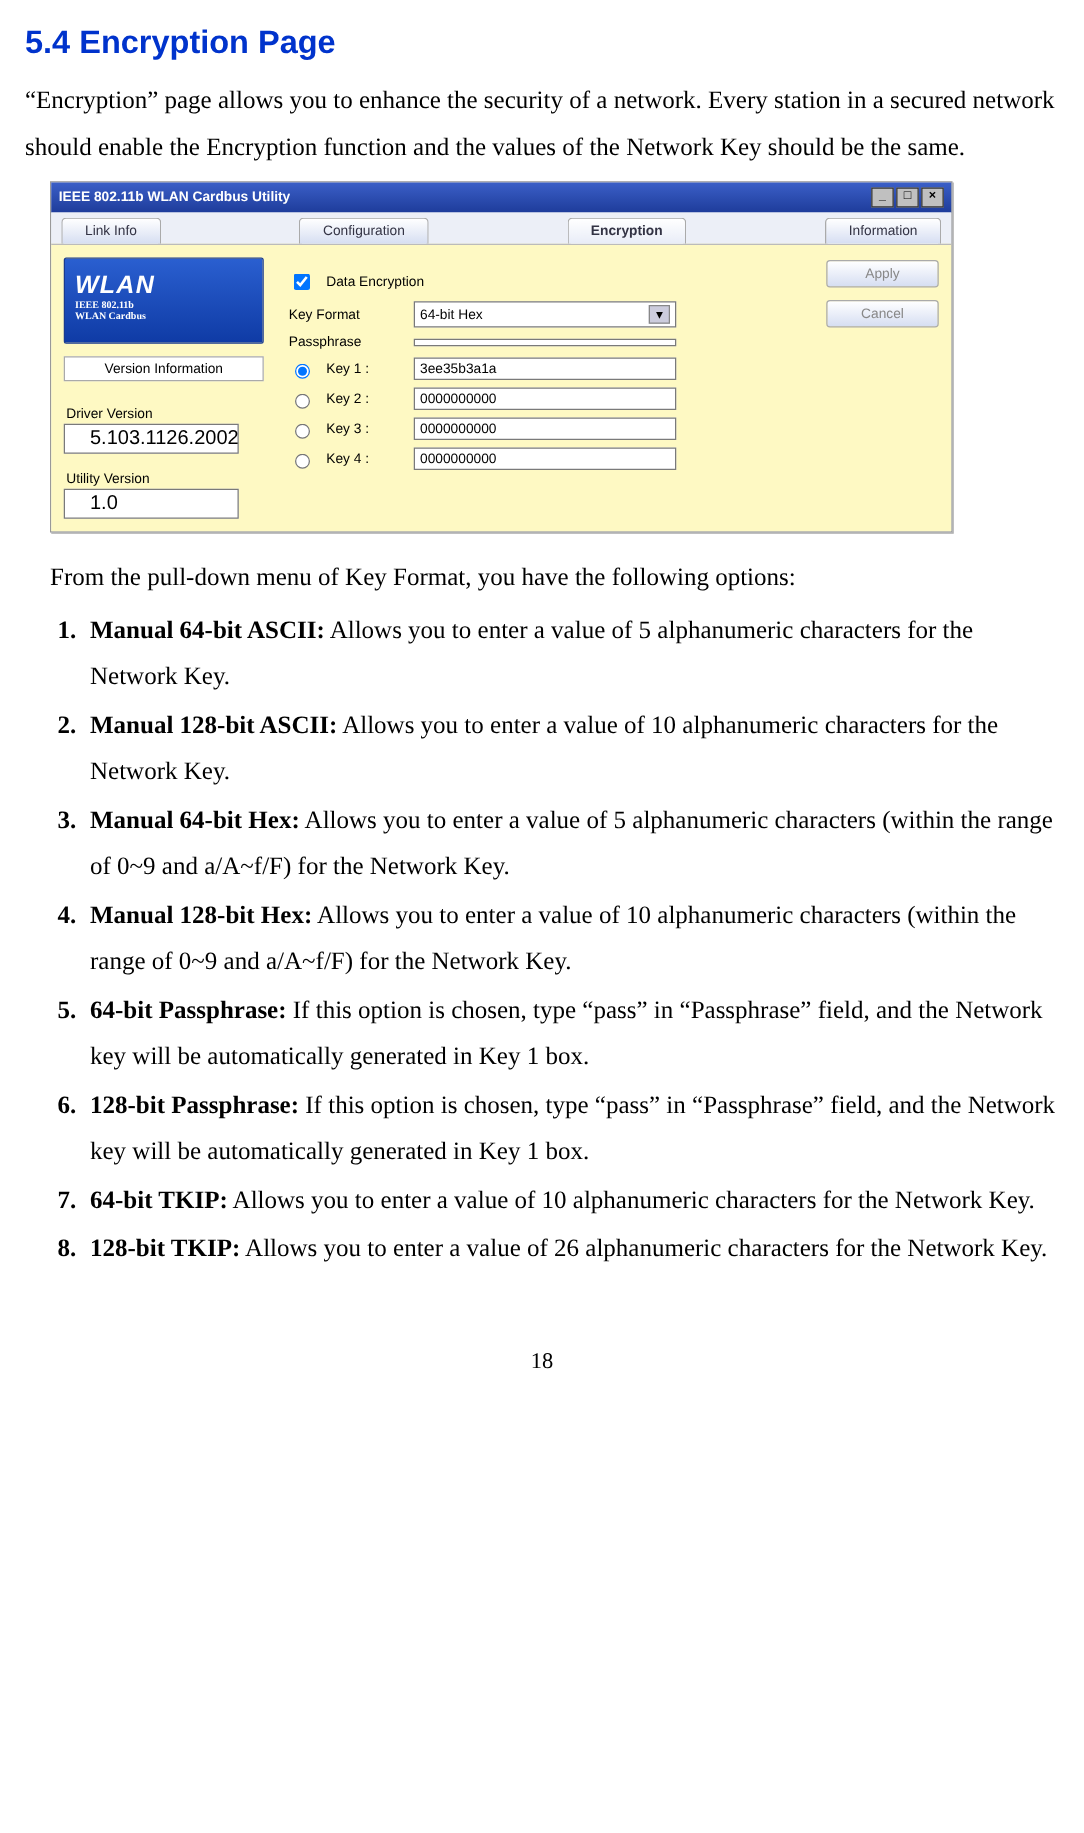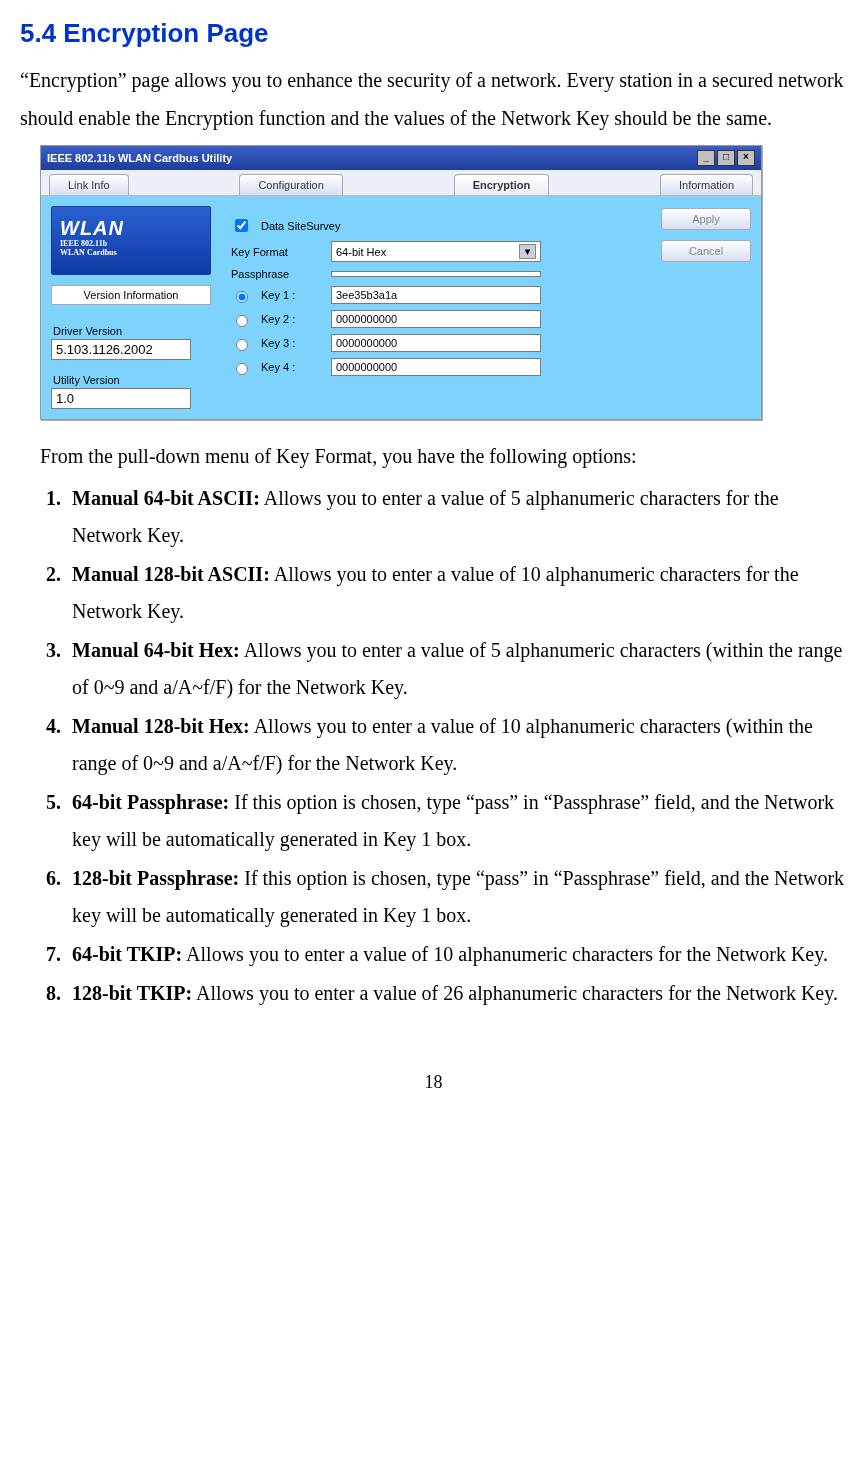--- a/index.html
+++ b/index.html
@@ -61,21 +61,21 @@
     border-bottom:none;
     padding: 4px 18px;
     border-radius: 4px 4px 0 0;
     color:#334;
   }
   .tab.active { background: linear-gradient(#fff,#e8ecf7); font-weight:bold; }
   .panel {
     display:flex;
     padding:10px;
     gap:10px;
-    background:#7dd3fc;
+    background:#fef9c3;
     border-top:1px solid #bbb;
     justify-content:space-between;
   }
   .side {
     width: 160px;
   }
   .wlan-box {
     background: linear-gradient(#2a5fd0,#0f3ba5);
     color:#fff;
     padding:10px 8px 16px 8px;
@@ -85,21 +85,21 @@
   }
   .wlan-box .big { font-size:20px; font-weight:bold; font-style:italic; letter-spacing:1px; display:block;}
   .wlan-box .small { font-size:8px; font-weight:bold; line-height:1.1; display:block;font-family:Liberation Serif, serif;}
   .vi-label {
     background:#fff; border:1px solid #aaa; padding:3px 4px;
     text-align:center; margin-bottom:10px;
   }
   .fld-lbl { font-size:11px; margin: 20px 0 2px 2px; }
   .txtbox {
     width: 140px; background:#fff; border:1px solid #7a7a7a;
-    padding:2px 4px; font-size:13px; box-sizing:border-box;
+    padding:2px 20px; font-size:16px; box-sizing:border-box;
   }
   .main {
     flex:1;
     padding:4px 10px;
   }
   .row { display:flex; align-items:center; margin:6px 0; gap:10px;}
   .chk { width:13px; height:13px; }
   .lbl-w { width: 90px; }
   .combo {
     flex:1; max-width:200px; background:#fff; border:1px solid #7a7a7a;
@@ -165,21 +165,21 @@
       </div>
       <div class="vi-label">Version Information</div>
       <div class="fld-lbl">Driver Version</div>
       <div class="txtbox">5.103.1126.2002</div>
       <div class="fld-lbl" style="margin-top:14px">Utility Version</div>
       <div class="txtbox">1.0</div>
     </div>
     <div class="main">
       <div class="row">
         <input type="checkbox" class="chk" checked="" style="">
-        <span>Data SiteSurvey</span>
+        <span>Data Encryption</span>
       </div>
       <div class="row">
         <span class="lbl-w">Key Format</span>
         <div class="combo">
           <span>64-bit Hex</span>
           <span class="arrow">▾</span>
         </div>
       </div>
       <div class="row">
         <span class="lbl-w">Passphrase</span>

